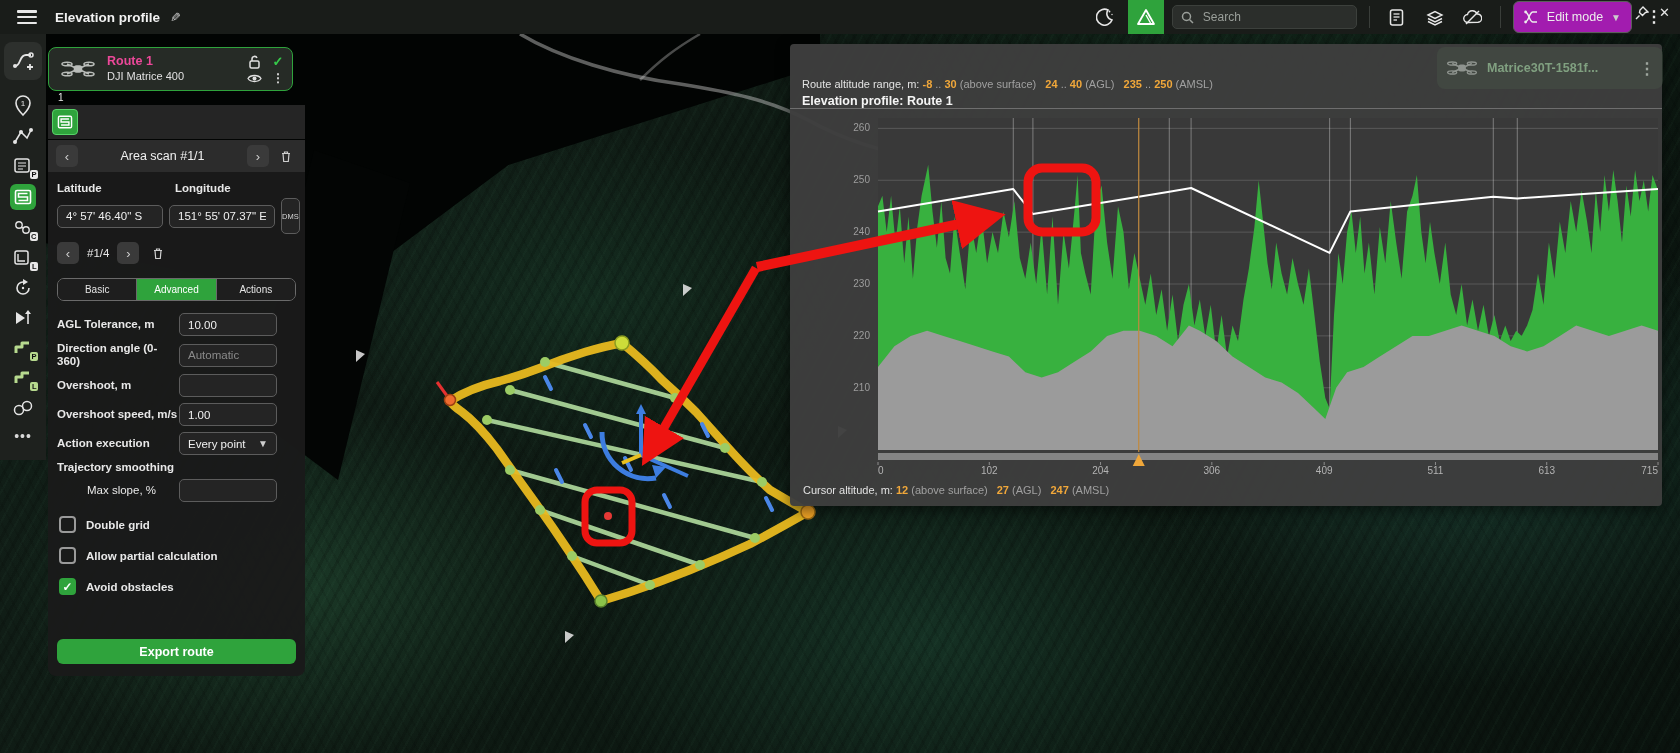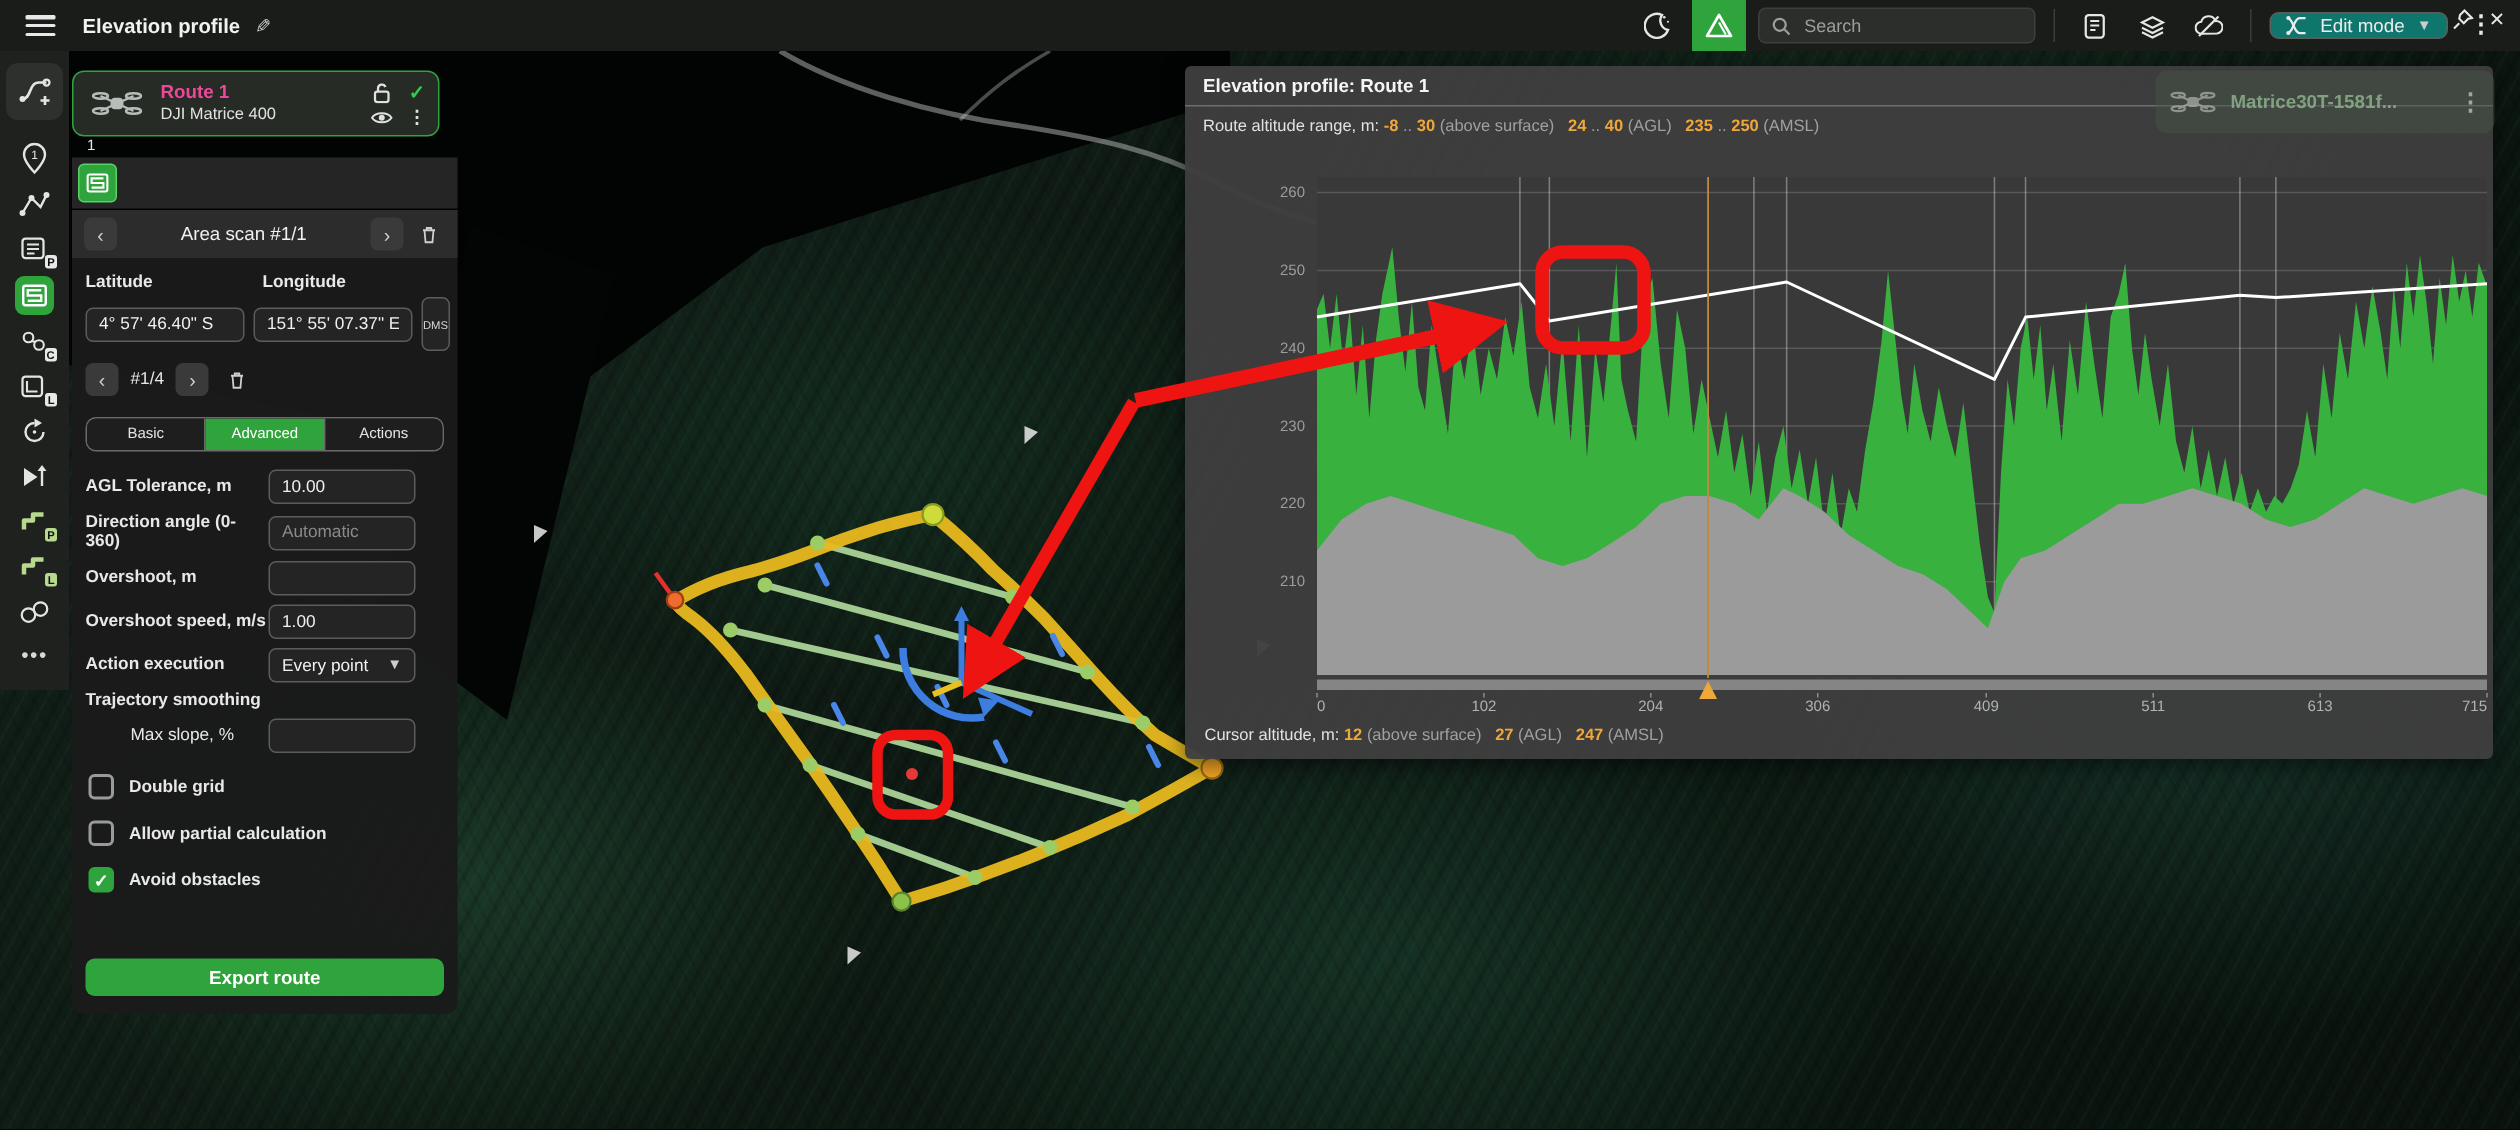--- a/index.html
+++ b/index.html
@@ -30,21 +30,21 @@
   .hamburger span{display:block;height:2.5px;background:#e8e8e8;border-radius:1px;}
   .tb-title{color:#f2f2f2;font-size:13.5px;font-weight:bold;margin-left:18px;}
   .pencil{color:#cfcfcf;font-size:13px;margin-left:10px;transform:scaleX(-1);}
   .tb-right{margin-left:auto;display:flex;align-items:center;gap:8px;padding-right:12px;}
   .tb-icon{width:30px;height:28px;display:flex;align-items:center;justify-content:center;color:#e6e6e6;cursor:pointer;}
   .tb-active{width:36px;height:34px;background:#2fa33c;border-radius:0;display:flex;align-items:center;justify-content:center;}
   .searchbox{width:185px;height:24px;background:#2b2e2b;border:1px solid #3c403c;border-radius:5px;display:flex;align-items:center;padding:0 8px;gap:7px;}
   .searchbox input{background:transparent;border:none;outline:none;color:#dadada;font-size:12px;width:140px;}
   .searchbox input::placeholder{color:#9a9f9a;}
   .tb-divider{width:1px;height:22px;background:#3a3e3a;margin:0 4px;}
-  .editmode{height:18px;border:1px solid #5a5f5a;border-radius:6px;display:flex;align-items:center;gap:8px;padding:0 10px;color:#ececec;font-size:12.5px;cursor:pointer;background:#0f766e;}
+  .editmode{height:32px;border:1px solid #5a5f5a;border-radius:6px;display:flex;align-items:center;gap:8px;padding:0 10px;color:#ececec;font-size:12.5px;cursor:pointer;background:#a21caf;}
   .kebab{color:#e8e8e8;font-size:16px;font-weight:bold;line-height:1;cursor:pointer;padding:0 6px;}
 
   
   .rail{position:absolute;left:0;top:34px;width:46px;height:426px;background:#1e211e;z-index:20;display:flex;flex-direction:column;align-items:center;padding-top:8px;}
   .rail-tile{width:38px;height:38px;background:#2d302d;border-radius:8px;display:flex;align-items:center;justify-content:center;margin-bottom:12px;position:relative;cursor:pointer;}
   .rail-btn{width:34px;height:28px;display:flex;align-items:center;justify-content:center;color:#e4e4e4;margin-bottom:2px;position:relative;cursor:pointer;font-size:15px;}
   .rail-btn.active{background:#2fa33c;border-radius:6px;height:26px;width:26px;margin:2px 0 4px;}
   .badge{position:absolute;right:2px;bottom:1px;font-size:7.5px;font-weight:bold;color:#111;background:#e8e8e8;border-radius:2px;padding:0 1.5px;line-height:9px;}
   .badge.green{background:#b6d98e;}
   .rail-more{color:#d8d8d8;font-size:14px;letter-spacing:1px;margin-top:4px;cursor:pointer;}
@@ -94,21 +94,21 @@
   .chkrow{display:flex;align-items:center;gap:10px;margin:14px 0 0 2px;cursor:pointer;}
   .chk{width:17px;height:17px;border:2px solid #9a9a9a;border-radius:4px;background:transparent;display:flex;align-items:center;justify-content:center;color:#fff;font-size:12px;font-weight:bold;}
   .chk .check-glyph{display:none;}
   .chk.checked{background:#2fa33c;border-color:#2fa33c;}
   .chk.checked .check-glyph{display:block;}
   .chklab{font-size:11.5px;font-weight:bold;}
   .export-btn{position:absolute;left:9px;right:9px;bottom:12px;height:25px;background:#2fa33c;border-radius:6px;color:#fff;font-weight:bold;font-size:12.5px;display:flex;align-items:center;justify-content:center;cursor:pointer;}
 
   
   .epanel{position:absolute;left:790px;top:44px;width:872px;height:462px;background:rgba(62,62,62,.97);border-radius:4px;z-index:22;box-shadow:0 4px 14px rgba(0,0,0,.5);}
-  .ep-head{height:27px;display:flex;align-items:center;padding:0 12px;border-bottom:1px solid #6e6e6e;}
+  .ep-head{height:27px;display:flex;align-items:flex-end;padding:0 12px;border-bottom:1px solid #6e6e6e;margin-top:38px;}
   .ep-title{color:#f5f5f5;font-size:12.5px;font-weight:bold;}
   .ep-win-icons{position:absolute;right:10px;top:5px;display:flex;gap:10px;z-index:40;}
   .ep-win-icons .wic{color:#e8e8e8;font-size:13px;cursor:pointer;display:flex;align-items:center;}
   .ep-stats{position:absolute;left:12px;top:34px;right:12px;font-size:11px;color:#e2e2e2;}
   .srow{position:relative;height:18px;white-space:nowrap;}
   .ov{color:#f0a73a;font-weight:bold;}
   .gv{color:#a0a0a0;}
   .wp-block{position:absolute;left:448px;top:0;}
   #chart-svg{position:absolute;left:0;top:0;}
   .ep-cursor{position:absolute;left:13px;top:440px;font-size:11px;color:#e2e2e2;white-space:nowrap;}

